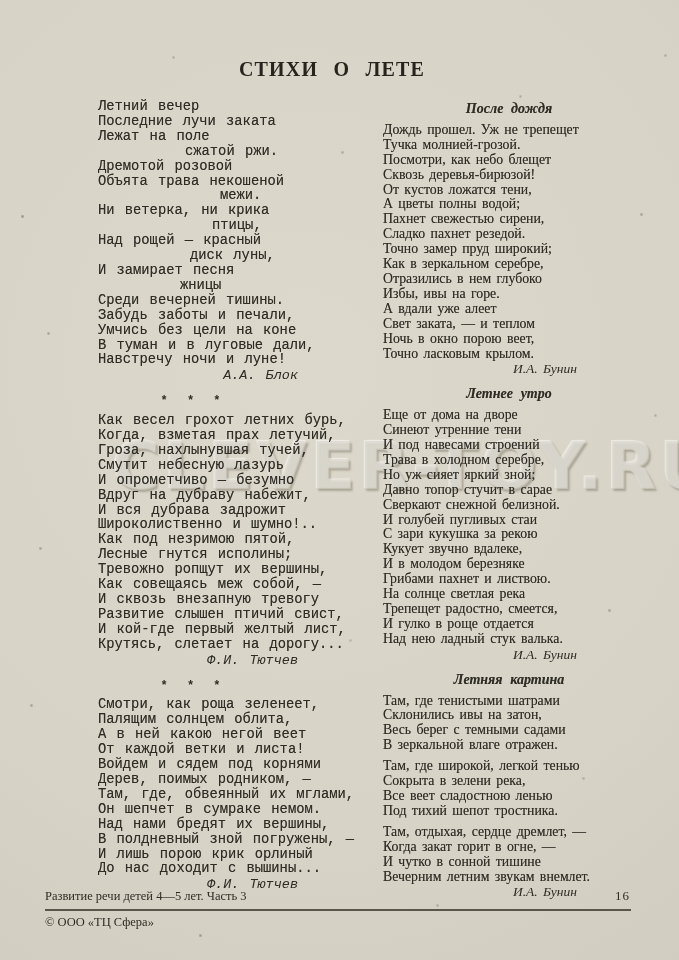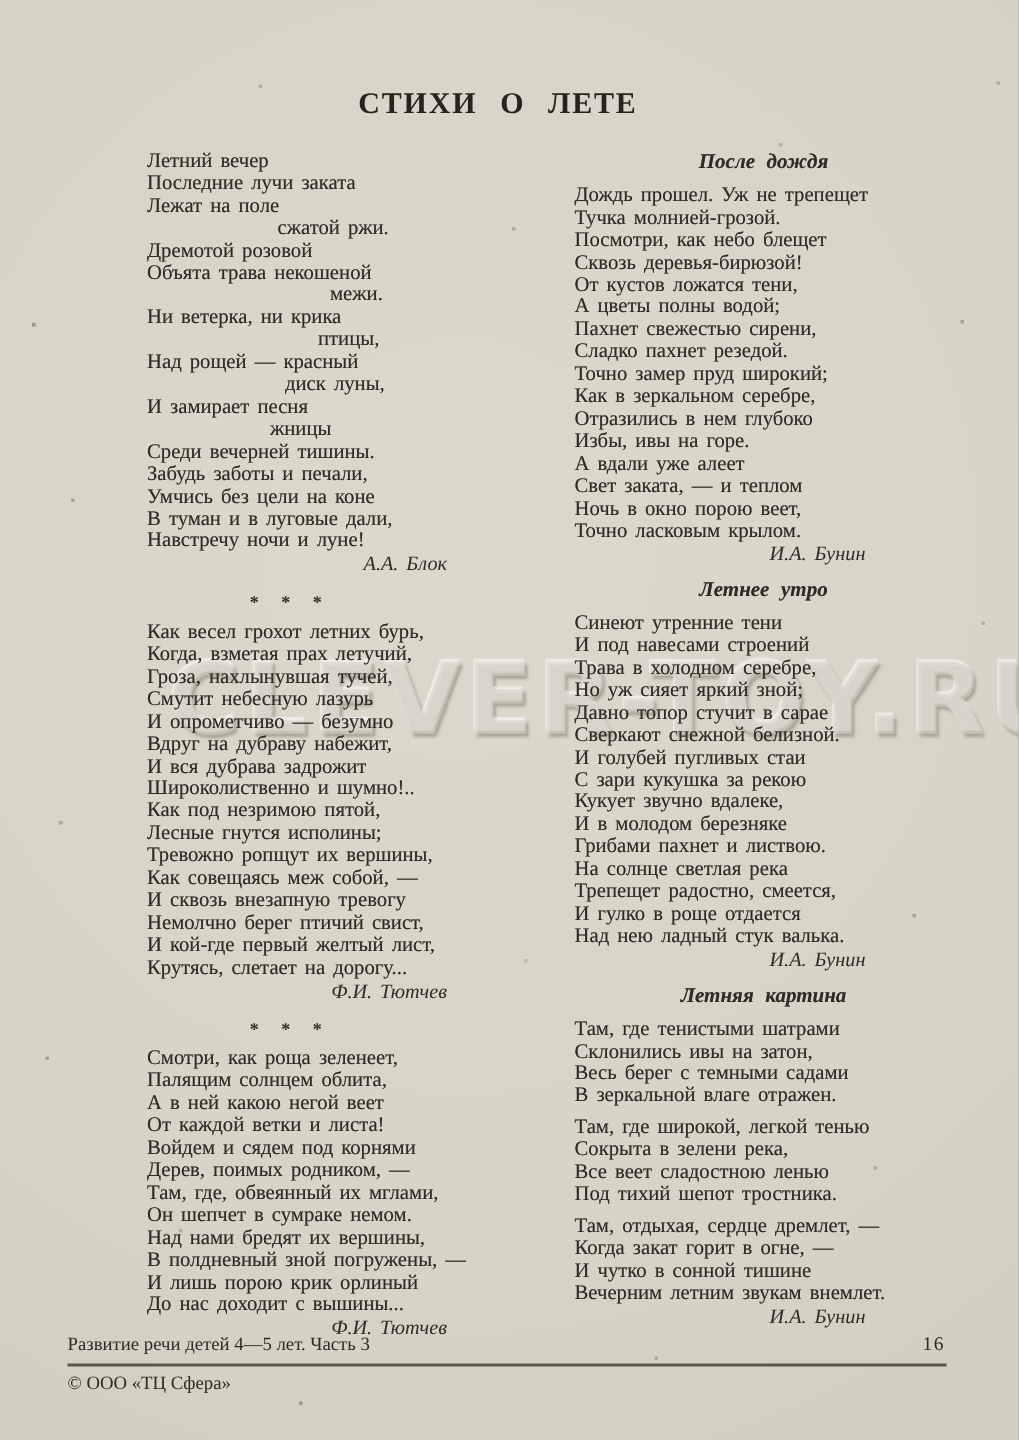--- a/index.html
+++ b/index.html
@@ -33,21 +33,21 @@
     filter:blur(0.5px);
     pointer-events:none;
   }
   .title{
     position:absolute;top:58px;left:0;width:664px;margin:0;
     text-align:center;
     font-size:20px;font-weight:bold;letter-spacing:1.2px;word-spacing:9px;
     color:#26241d;
   }
   .col{position:absolute;top:100px;font-size:13.8px;line-height:14.9px;word-spacing:0.14em;}
-  .col-left{left:98px;width:252px;}
+  .col-left{left:98px;width:252px;font-family:Liberation Mono, monospace;}
   .col-right{left:383px;width:252px;}
   .line{white-space:nowrap;}
   .sep{
     text-align:center;font-weight:bold;font-size:12px;letter-spacing:5px;
     margin:10px 0 5px;
   }
   .col-left .sep{padding-right:62px;}
   .heading{
     text-align:center;font-weight:bold;font-style:italic;font-size:14px;
     word-spacing:0.3em;margin:10px 0 6px;
@@ -111,21 +111,21 @@
           <div class="line">Смутит небесную лазурь</div>
           <div class="line">И опрометчиво — безумно</div>
           <div class="line">Вдруг на дубраву набежит,</div>
           <div class="line">И вся дубрава задрожит</div>
           <div class="line">Широколиственно и шумно!..</div>
           <div class="line">Как под незримою пятой,</div>
           <div class="line">Лесные гнутся исполины;</div>
           <div class="line">Тревожно ропщут их вершины,</div>
           <div class="line">Как совещаясь меж собой, —</div>
           <div class="line">И сквозь внезапную тревогу</div>
-          <div class="line">Немолчно берег птичий свист,</div>
+          <div class="line">Развитие слышен птичий свист,</div>
           <div class="line">И кой-где первый желтый лист,</div>
           <div class="line">Крутясь, слетает на дорогу...</div>
         </div>
         <div class="author">Ф.И. Тютчев</div>
       </section>
       <section class="poem">
         <div class="sep">* * *</div>
         <div class="stanza">
           <div class="line">Смотри, как роща зеленеет,</div>
           <div class="line">Палящим солнцем облита,</div>
@@ -162,20 +162,21 @@
           <div class="line">А вдали уже алеет</div>
           <div class="line">Свет заката, — и теплом</div>
           <div class="line">Ночь в окно порою веет,</div>
           <div class="line">Точно ласковым крылом.</div>
         </div>
         <div class="author">И.А. Бунин</div>
       </section>
       <section class="poem">
         <div class="heading">Летнее утро</div>
         <div class="stanza">
+          <div class="line">Еще от дома на дворе</div>
           <div class="line">Синеют утренние тени</div>
           <div class="line">И под навесами строений</div>
           <div class="line">Трава в холодном серебре,</div>
           <div class="line">Но уж сияет яркий зной;</div>
           <div class="line">Давно топор стучит в сарае</div>
           <div class="line">Сверкают снежной белизной.</div>
           <div class="line">И голубей пугливых стаи</div>
           <div class="line">С зари кукушка за рекою</div>
           <div class="line">Кукует звучно вдалеке,</div>
           <div class="line">И в молодом березняке</div>

